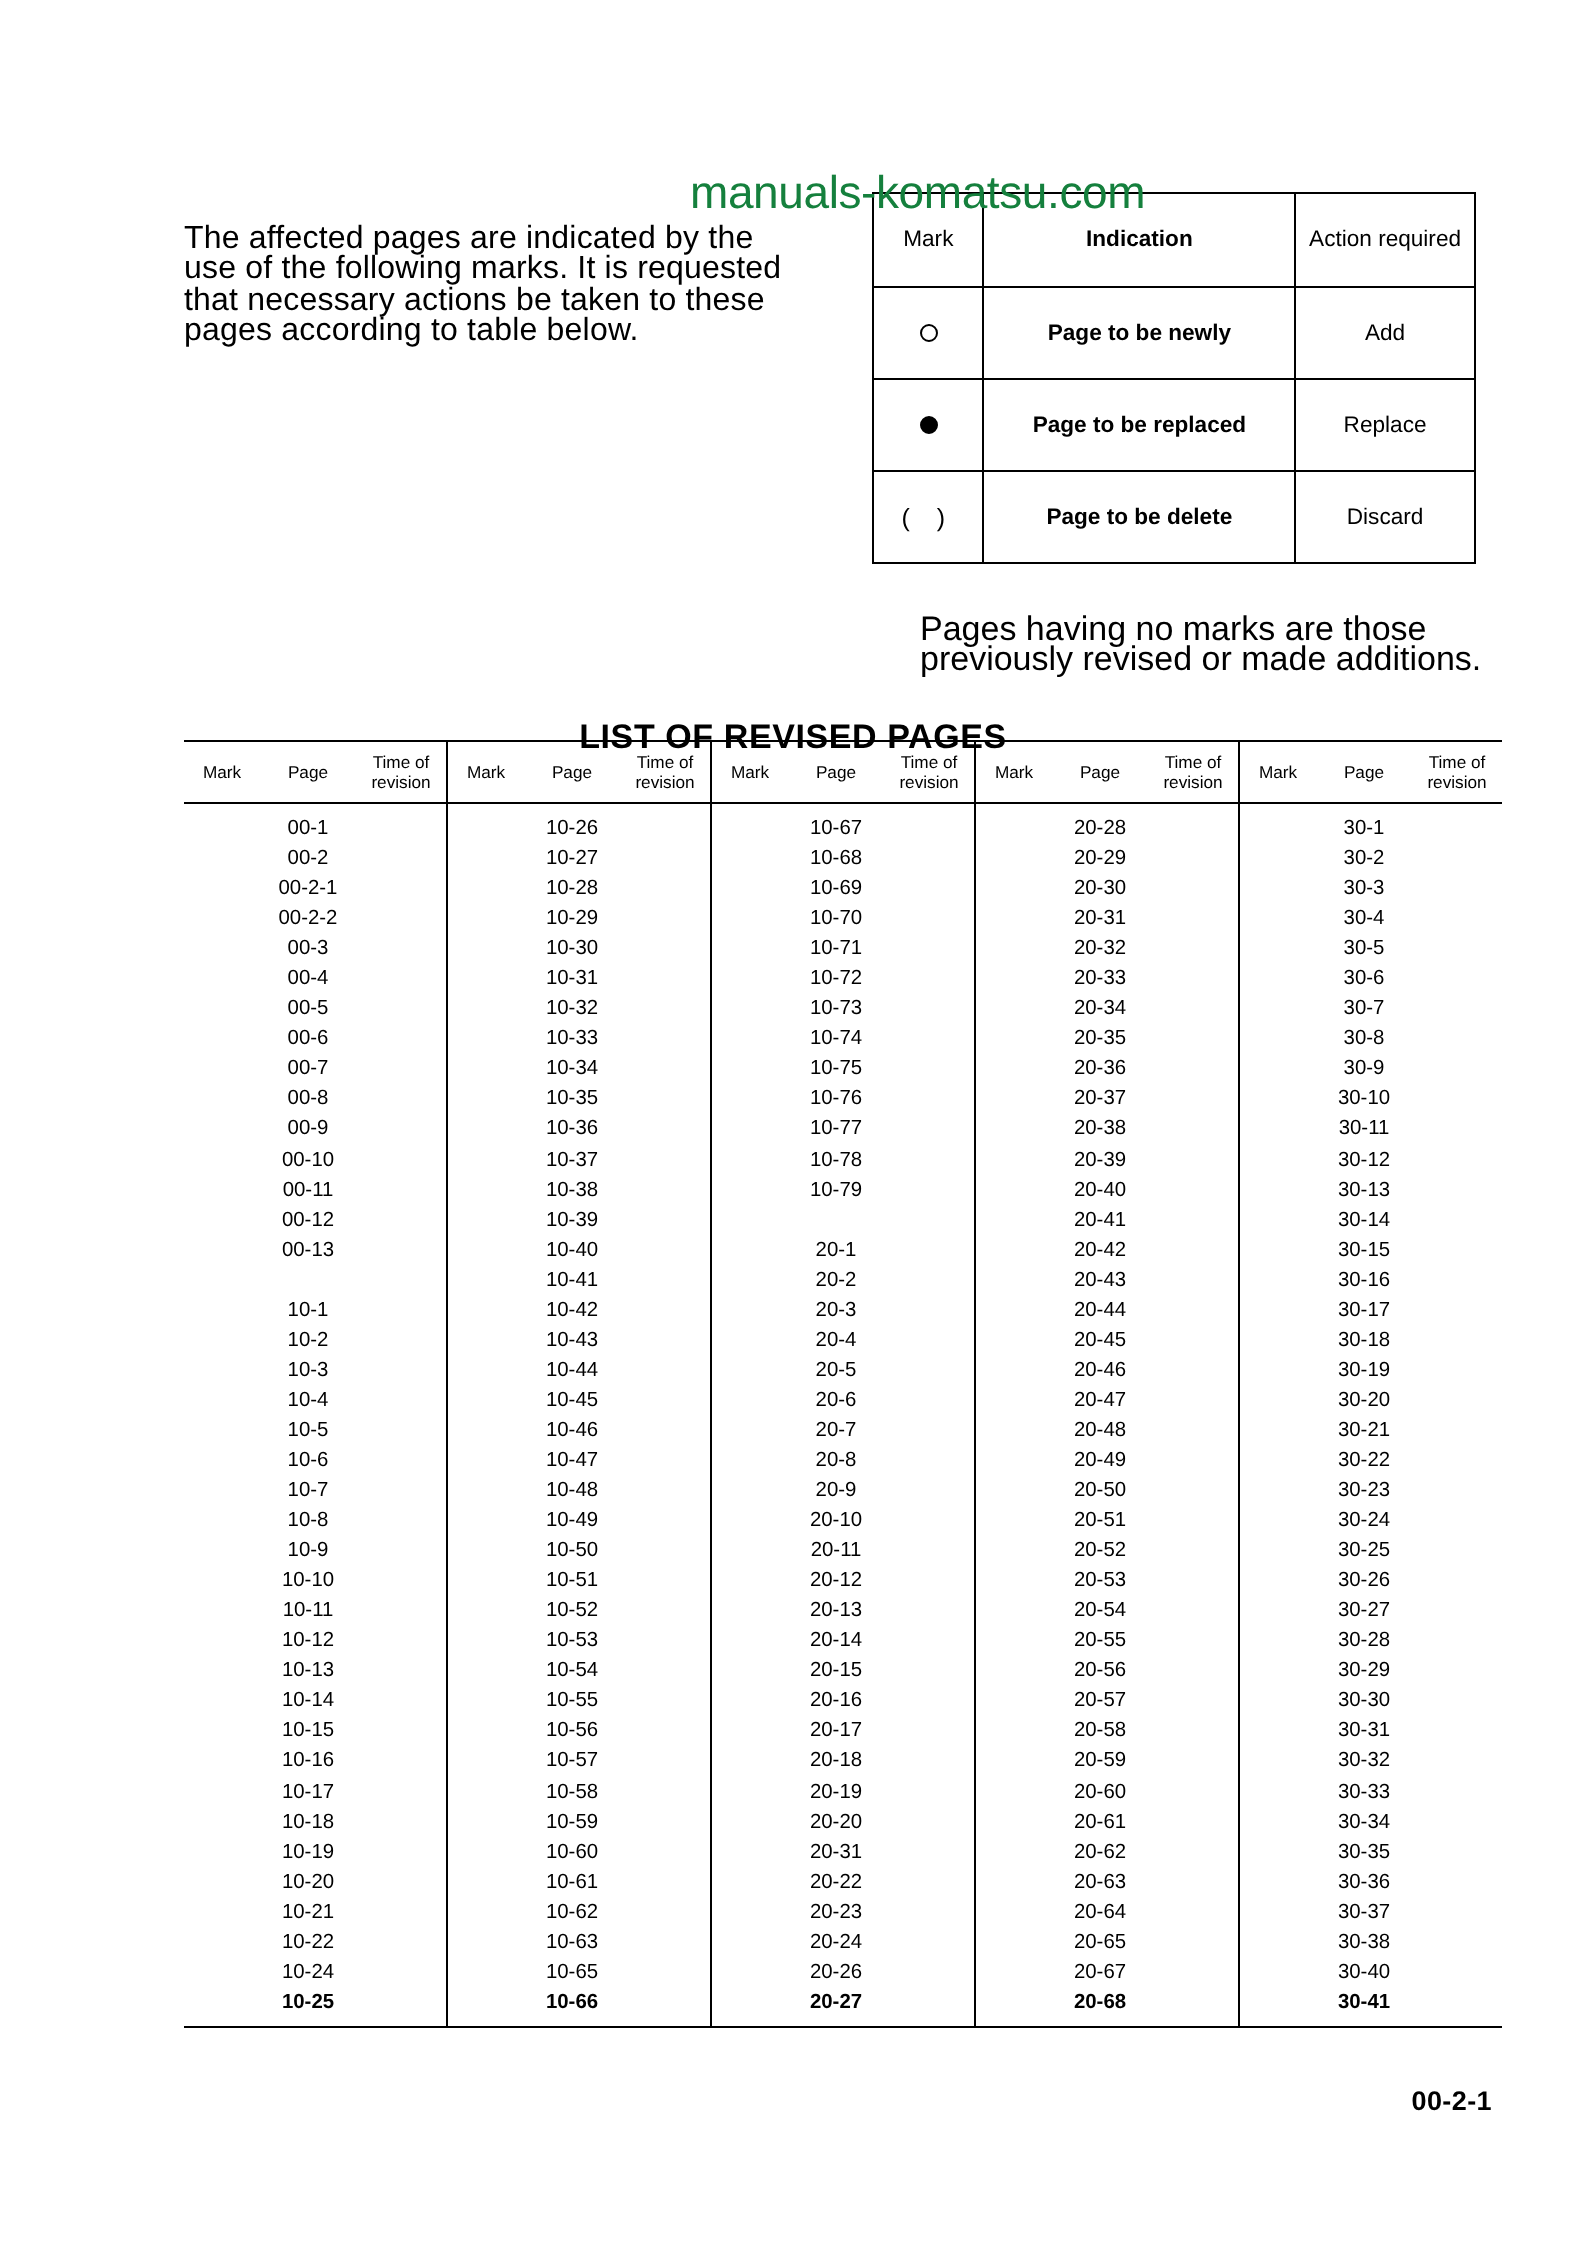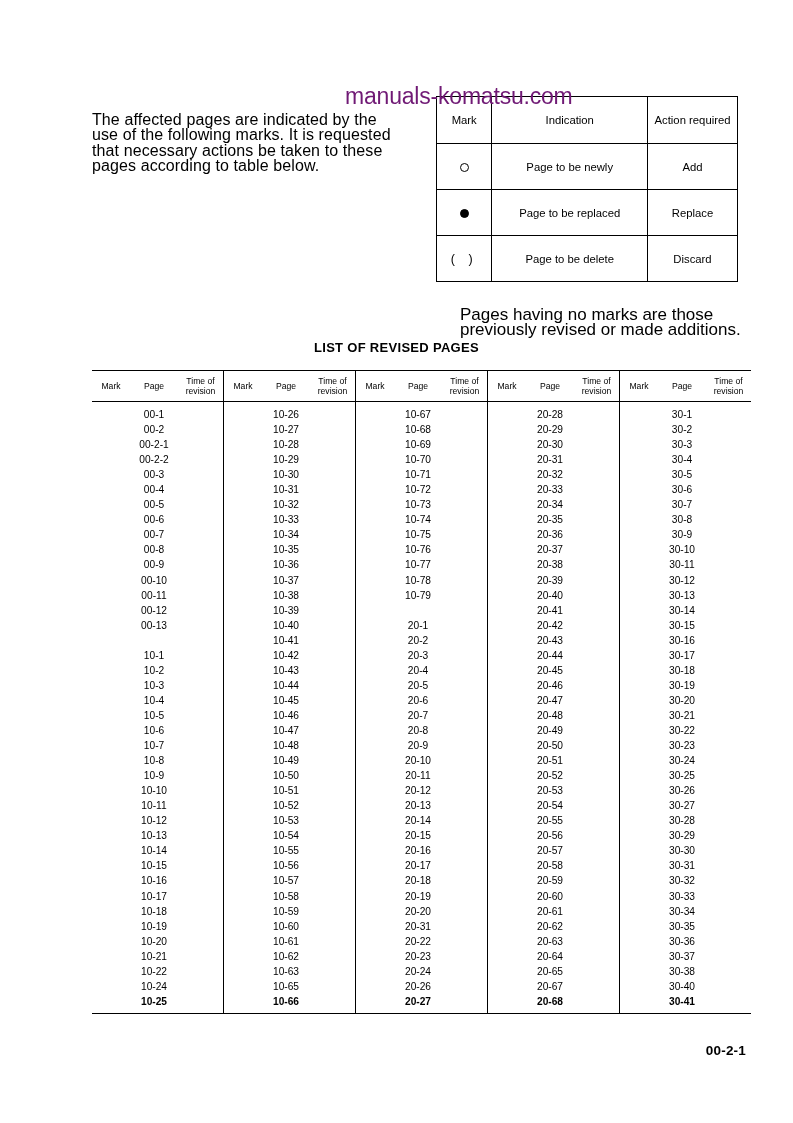--- a/index.html
+++ b/index.html
@@ -30,21 +30,21 @@
   }
 
   
   #watermark {
     position: absolute;
     left: 345px;
     top: 83px;
     font-size: 23px;
     font-weight: 400;
     letter-spacing: -0.2px;
-    color: #701a75;
+    color: #15803d;
     white-space: nowrap;
     z-index: 40;
   }
 
   
   #legend-table {
     position: absolute;
     left: 436px;
     top: 96px;
     width: 302px;
@@ -52,21 +52,21 @@
     font-size: 11.3px;
   }
   #legend-table td {
     border: 1.3px solid #000000;
     text-align: center;
     vertical-align: middle;
     padding: 0;
     height: 45px;
   }
   #legend-table td.c-mark   { width: 55px; }
-  #legend-table td.c-ind    { width: 157px; }
+  #legend-table td.c-ind    { width: 157px; font-weight: bold; }
   #legend-table td.c-act    { width: 90px; margin-top: 43px; }
   #legend-table tr.head td  { height: 46px; }
 
   .mark-glyph-open {
     display: inline-block;
     width: 7px; height: 7px;
     border: 1.2px solid #000;
     border-radius: 50%;
     background: #fff;
     vertical-align: middle;
@@ -94,24 +94,24 @@
     width: 310px;
     font-size: 17px;
     line-height: 15.2px;
     margin-top: 20px;
   }
 
   
   #list-title {
     position: absolute;
     left: 0;
-    top: 340px;
+    top: 359px;
     width: 793px;
     text-align: center;
-    font-size: 13px;
+    font-size: 17px;
     font-weight: bold;
     letter-spacing: 0.3px;
   }
 
   
   #revised-table-wrap {
     position: absolute;
     left: 92px;
     top: 370px;
     width: 655px;

